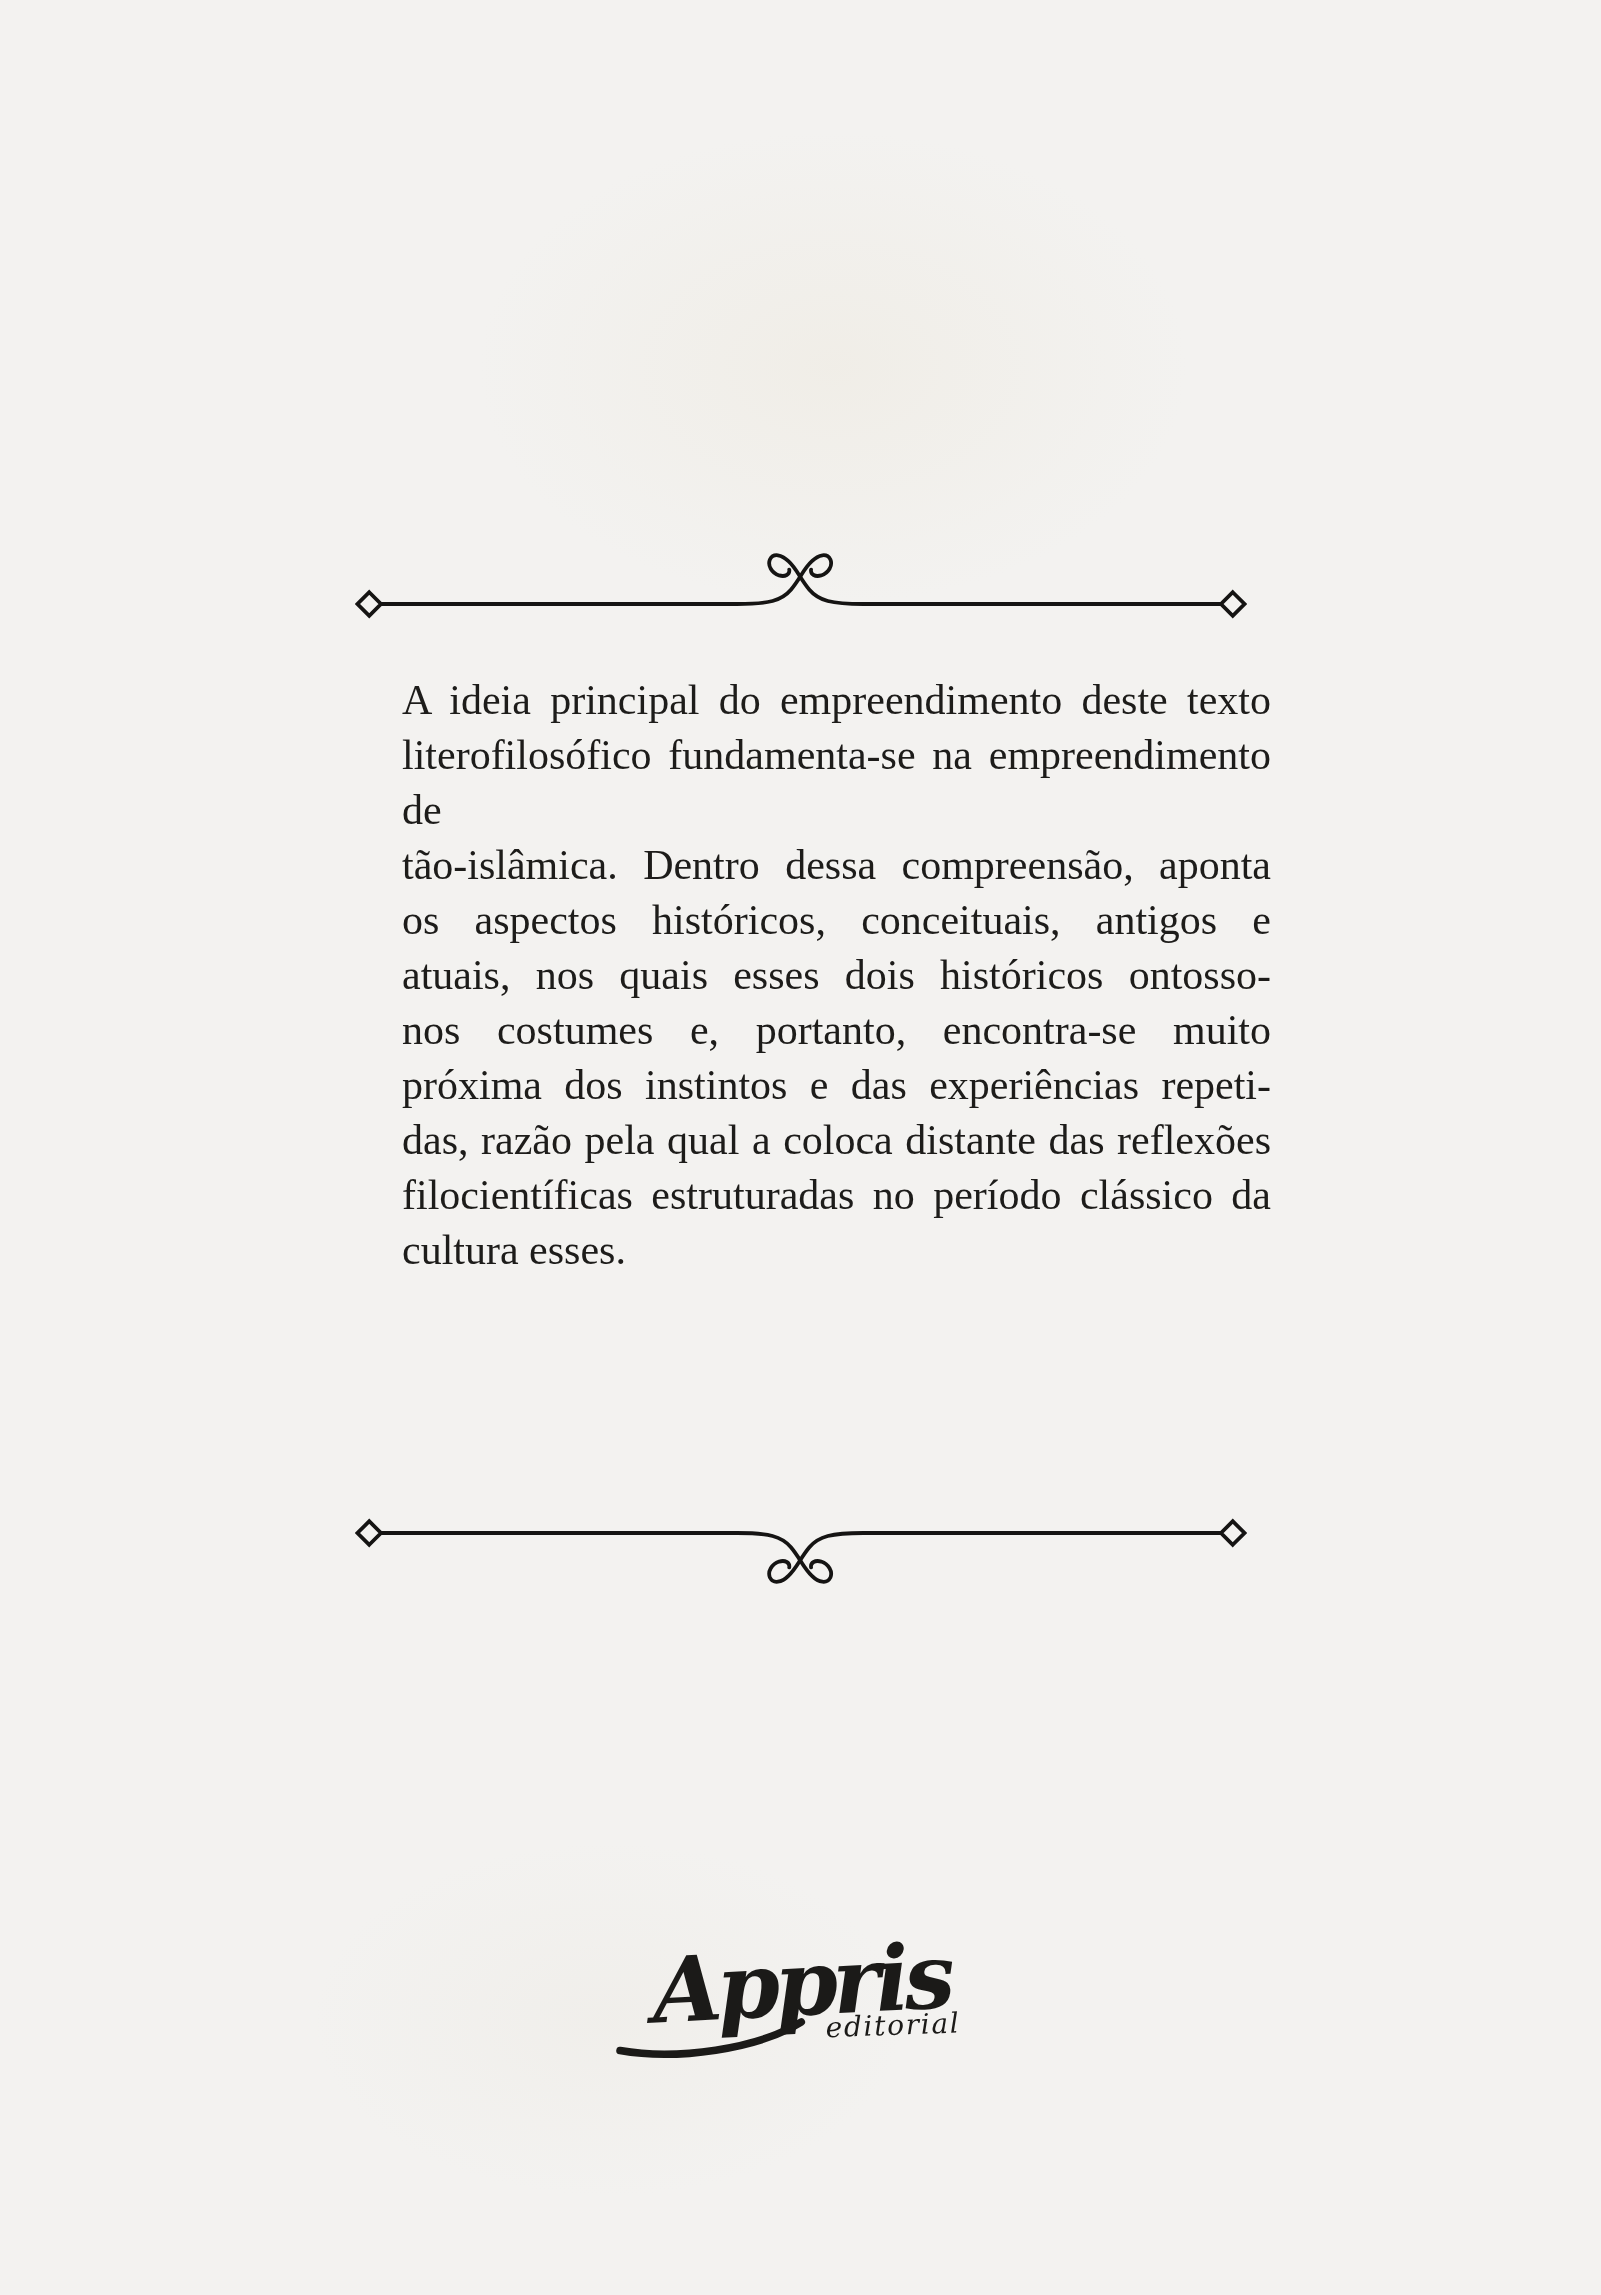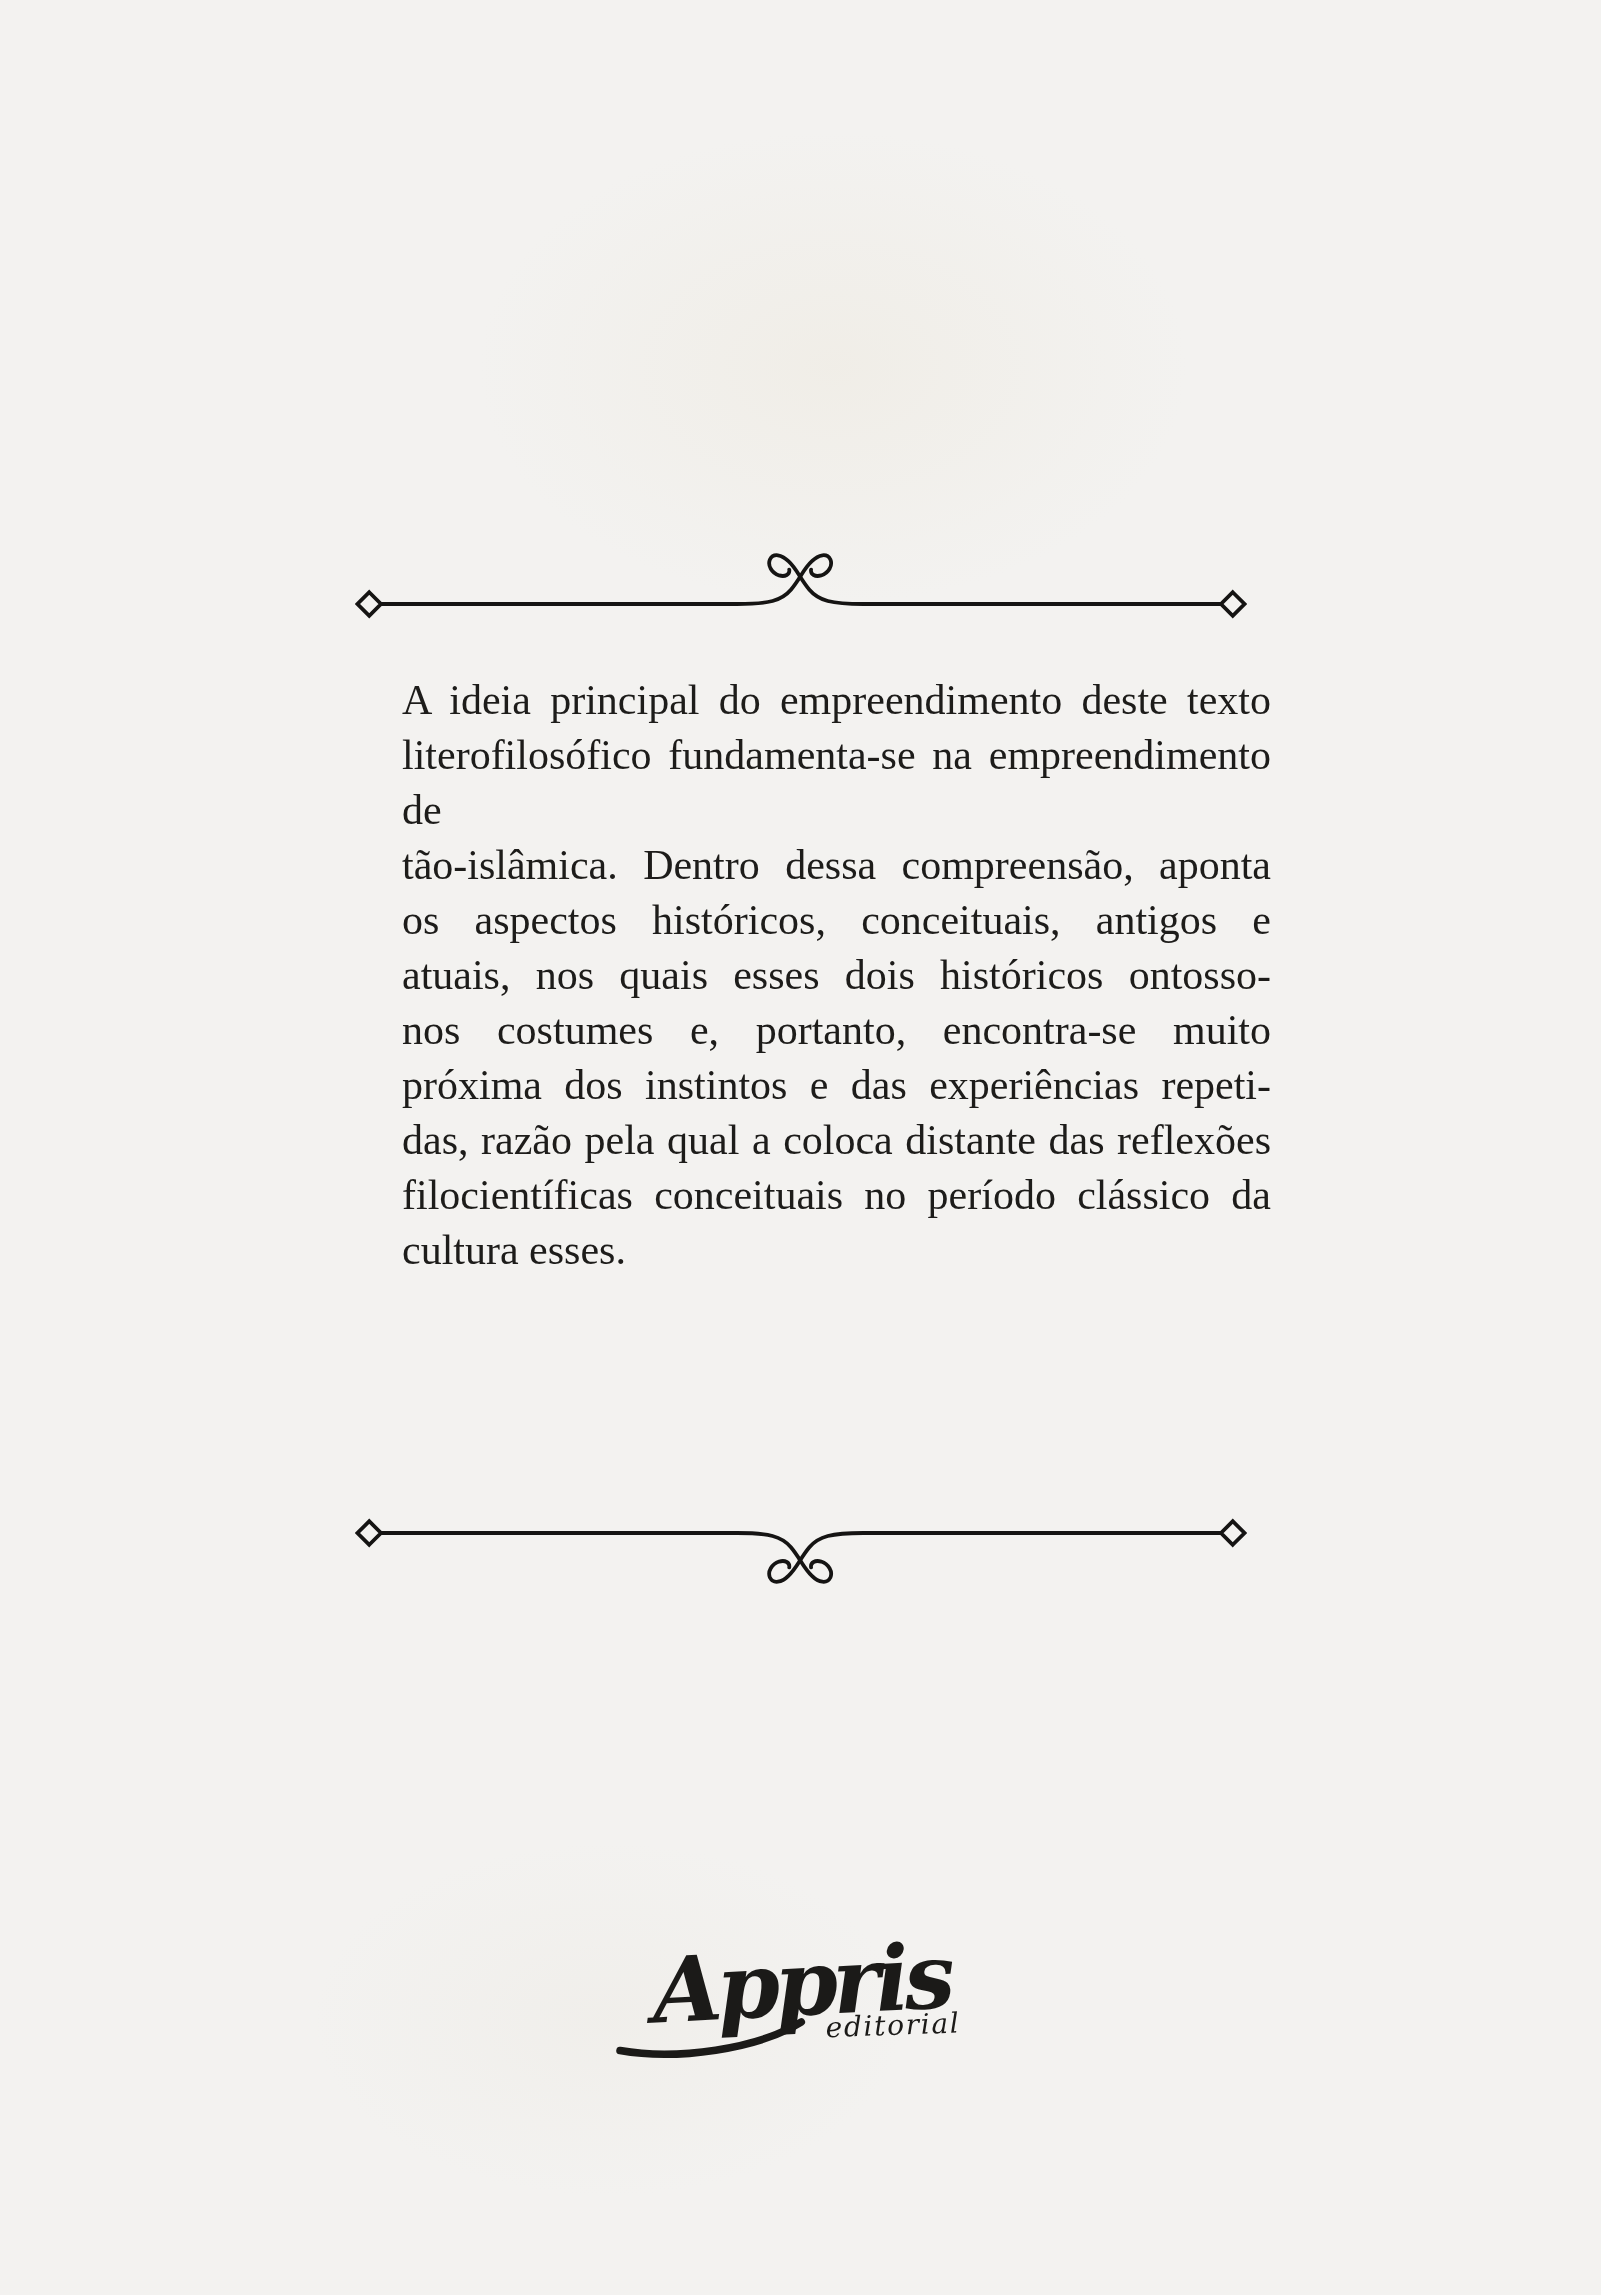--- a/index.html
+++ b/index.html
@@ -103,21 +103,21 @@
 
   <div class="synopsis">
     <div class="line">A ideia principal do empreendimento deste texto</div>
     <div class="line">literofilosófico fundamenta-se na empreendimento de</div>
     <div class="line">tão-islâmica. Dentro dessa compreensão, aponta</div>
     <div class="line">os aspectos históricos, conceituais, antigos e</div>
     <div class="line">atuais, nos quais esses dois históricos ontosso-</div>
     <div class="line">nos costumes e, portanto, encontra-se muito</div>
     <div class="line">próxima dos instintos e das experiências repeti-</div>
     <div class="line">das, razão pela qual a coloca distante das reflexões</div>
-    <div class="line">filocientíficas conceituais no período clássico da</div>
+    <div class="line">filocientíficas estruturadas no período clássico da</div>
     <div class="line last">cultura esses.</div>
   </div>
 
   <svg class="divider divider-bottom" viewBox="0 0 1056 100">
     <use href="#divider-art" transform="scale(1,-1) translate(0,-100)"></use>
   </svg>
 
   <div class="logo">
     <div class="logo-name">Appris</div>
     <svg class="logo-swash" width="194" height="47" viewBox="0 0 230 56">

